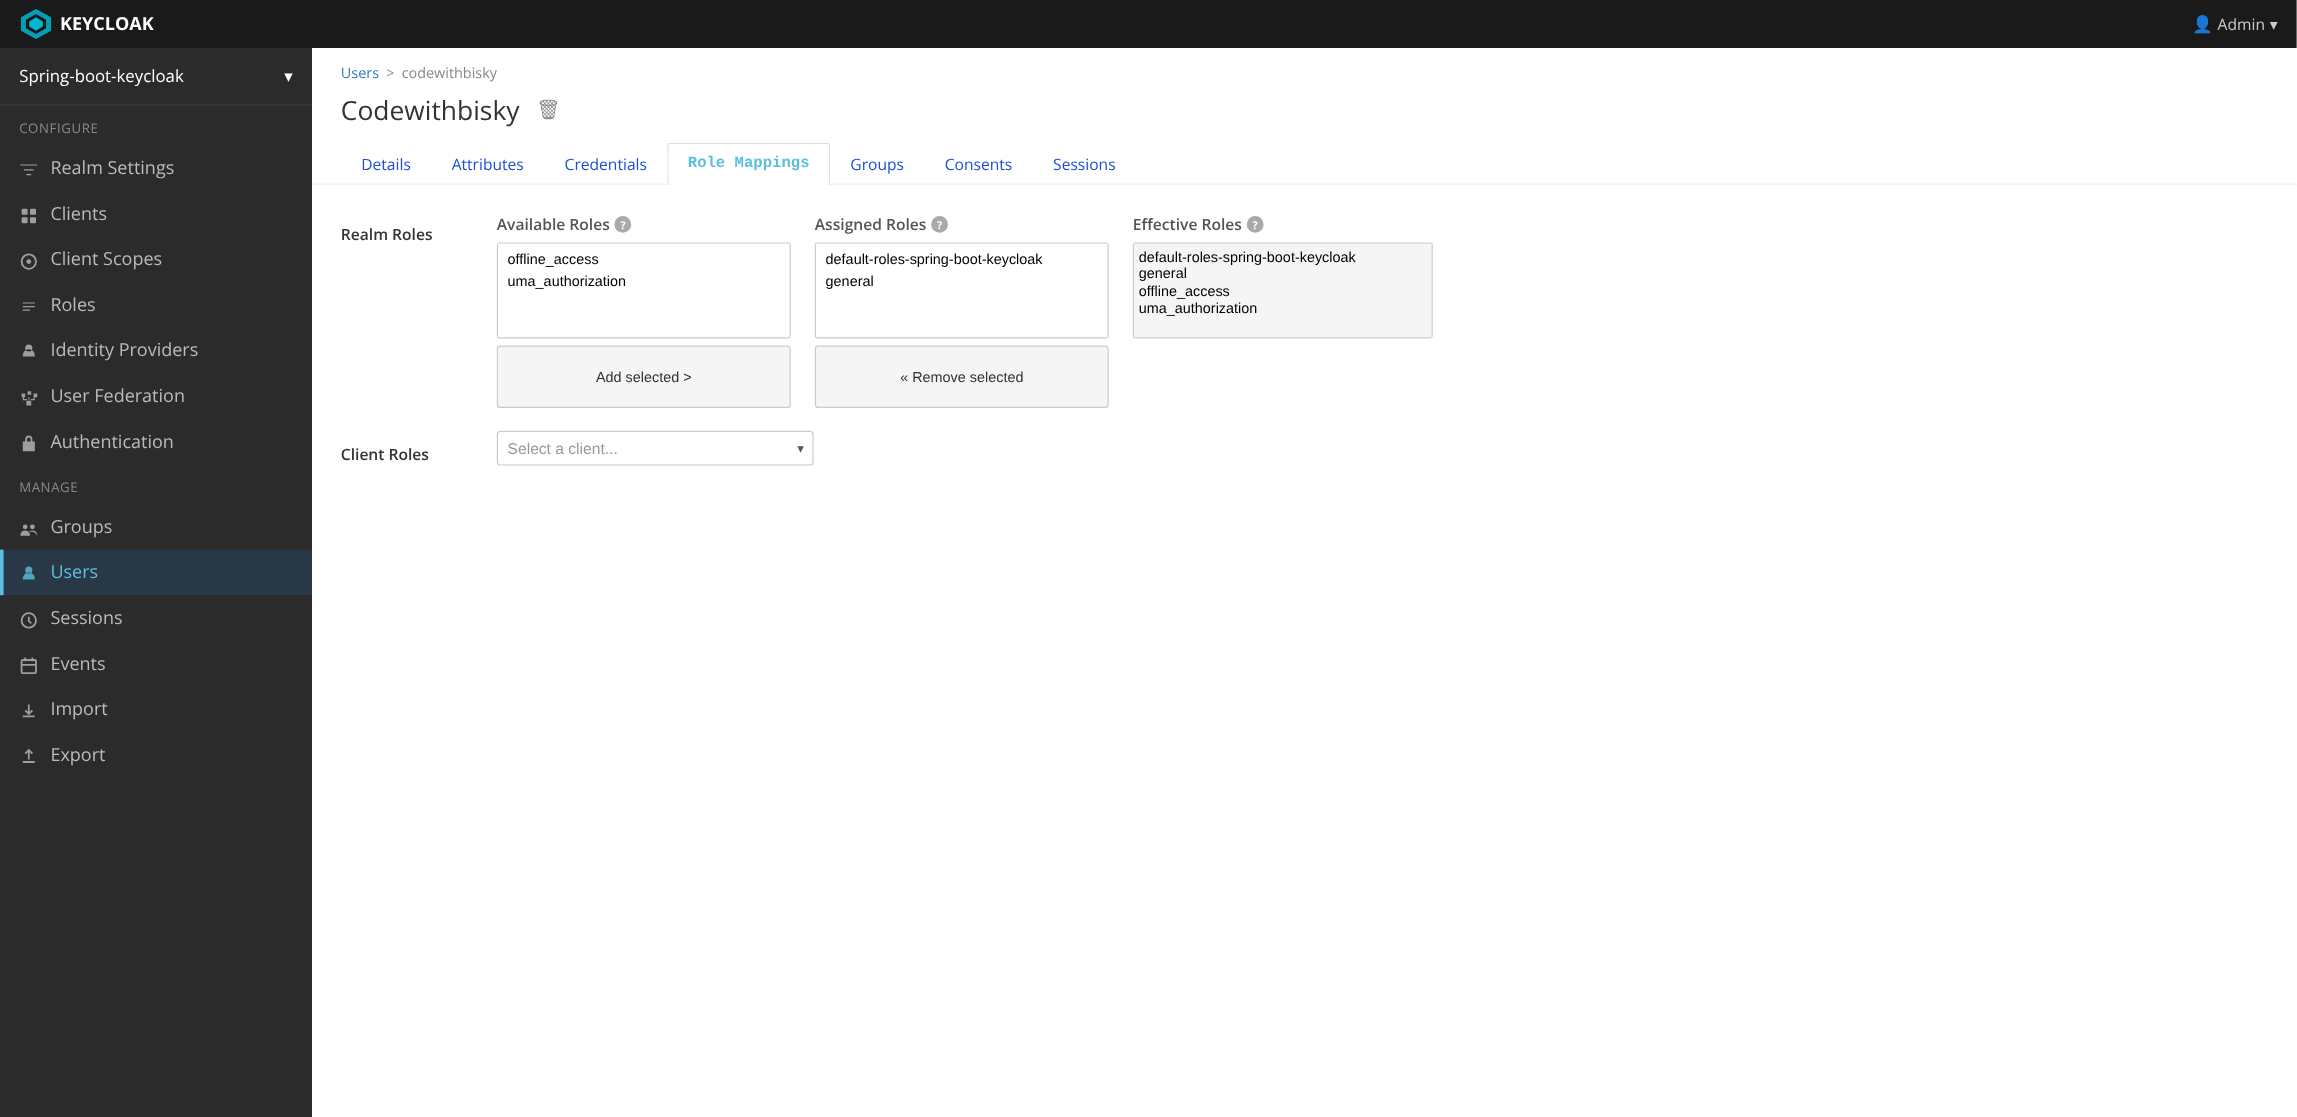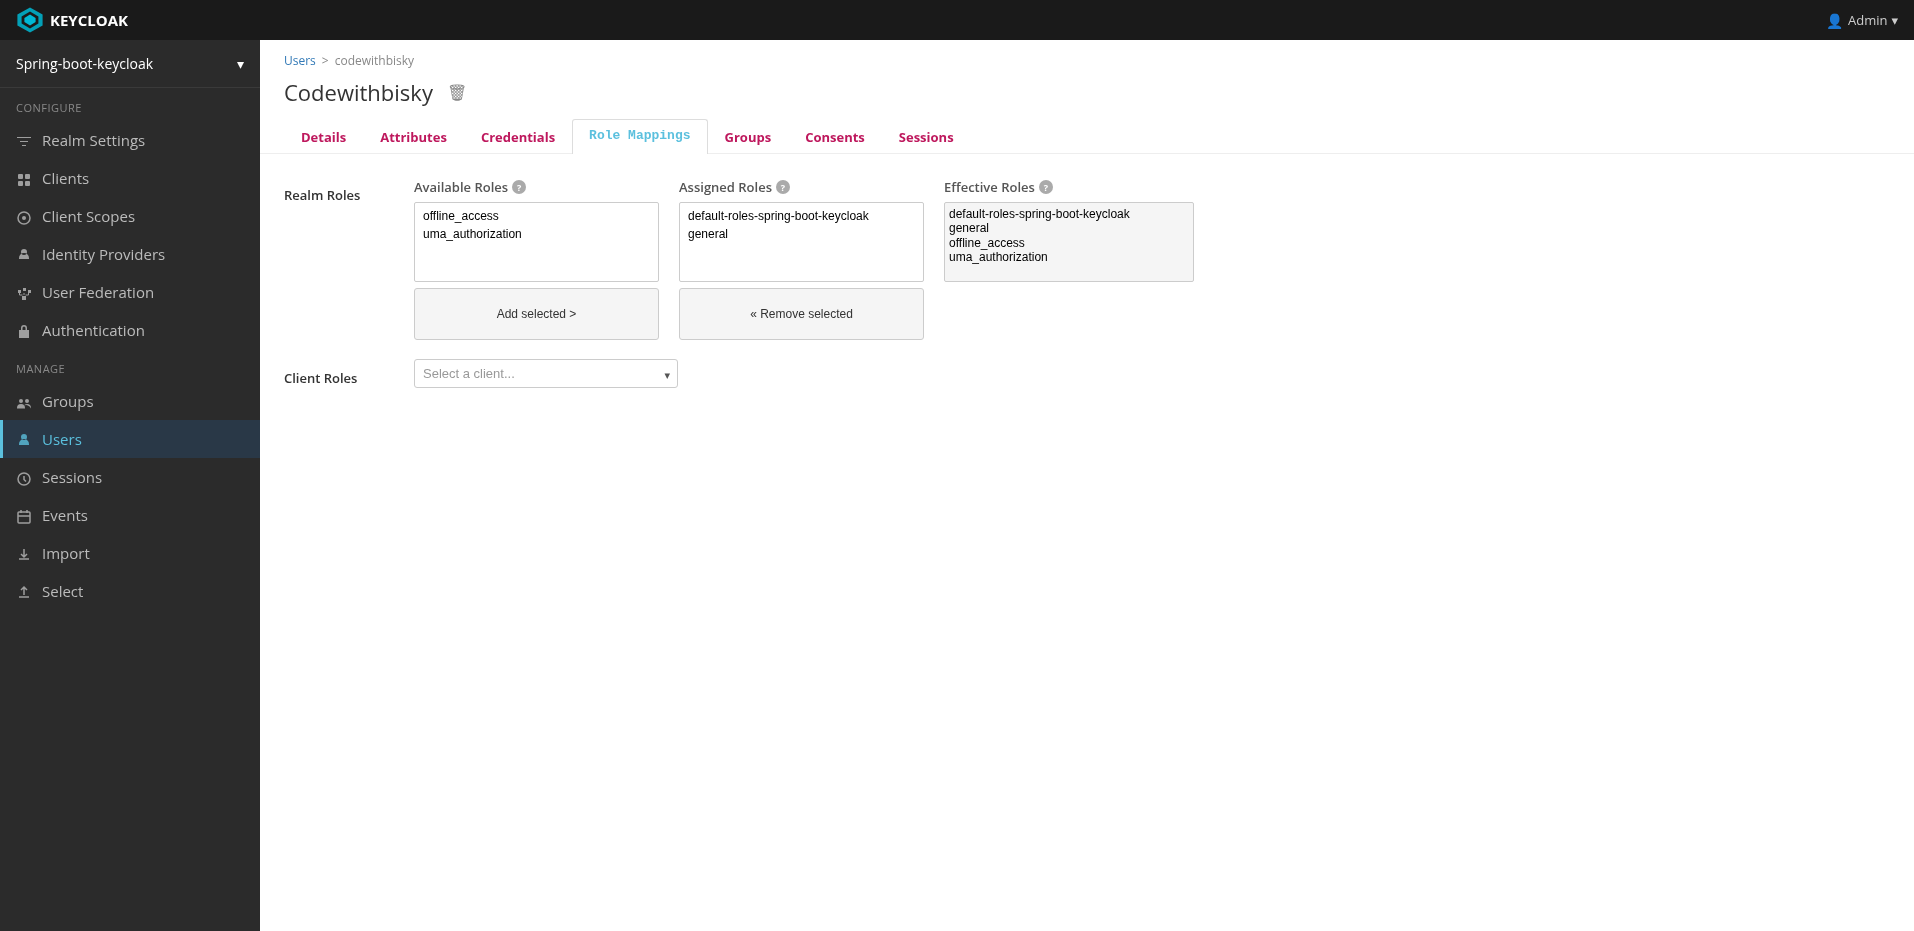--- a/index.html
+++ b/index.html
@@ -111,25 +111,24 @@
       gap: 0;
       border-bottom: none;
       margin-top: 4px;
     }
     .tab {
       padding: 8px 16px;
       cursor: pointer;
       border: 1px solid transparent;
       border-bottom: none;
       font-size: 13px;
-      color: #be185d;
+      color: #1d4ed8;
       background: none;
       margin-bottom: -1px;
       text-decoration: none;
-      font-weight: bold;
     }
     .tab.active {
       color: #333;
       background: #fff;
       border-color: #ddd;
       border-bottom-color: #fff;
       border-radius: 3px 3px 0 0;
       font-weight: 600;
       color: #5bc0de;
       font-family: Liberation Mono, monospace;
@@ -309,20 +308,26 @@
     </div>
     <div class="sidebar-item">
       <svg class="sidebar-icon" viewBox="0 0 16 16" fill="currentColor">
           <circle cx="8" cy="8" r="6" fill="none" stroke="currentColor" stroke-width="1.5"></circle>
           <circle cx="8" cy="8" r="2"></circle>
         </svg>
       <span>Client Scopes</span>
     </div>
     <div class="sidebar-item">
       <svg class="sidebar-icon" viewBox="0 0 16 16" fill="currentColor">
+          <path d="M3 4h10v1H3zm0 3h10v1H3zm0 3h6v1H3z"></path>
+        </svg>
+      <span>Roles</span>
+    </div>
+    <div class="sidebar-item">
+      <svg class="sidebar-icon" viewBox="0 0 16 16" fill="currentColor">
           <path d="M8 1a3 3 0 100 6A3 3 0 008 1zm-5 9a5 5 0 0110 0v1H3v-1z"></path>
         </svg>
       <span>Identity Providers</span>
     </div>
     <div class="sidebar-item">
       <svg class="sidebar-icon" viewBox="0 0 16 16" fill="currentColor">
           <path d="M2 4h3v3H2zm5-2h3v3H7zm5 2h3v3h-3zM6 10h4v4H6z"></path>
           <path d="M3.5 7v2h3M8 7v2m4.5-2v2h-3" stroke="currentColor" stroke-width="1" fill="none"></path>
         </svg>
       <span>User Federation</span>
@@ -367,21 +372,21 @@
           <path d="M8 2v8M5 7l3 3 3-3" stroke="currentColor" stroke-width="1.5" fill="none"></path>
           <path d="M3 12h10" stroke="currentColor" stroke-width="1.5"></path>
         </svg>
       <span>Import</span>
     </div>
     <div class="sidebar-item">
       <svg class="sidebar-icon" viewBox="0 0 16 16" fill="currentColor">
           <path d="M8 10V2M5 5l3-3 3 3" stroke="currentColor" stroke-width="1.5" fill="none"></path>
           <path d="M3 12h10" stroke="currentColor" stroke-width="1.5"></path>
         </svg>
-      <span>Select</span>
+      <span>Export</span>
     </div>
   </div>
 
   <div class="content-area">
     <div class="page-header">
       <div class="breadcrumb">
         <a>Users</a>
         <span>&gt;</span>
         <span>codewithbisky</span>
       </div>

